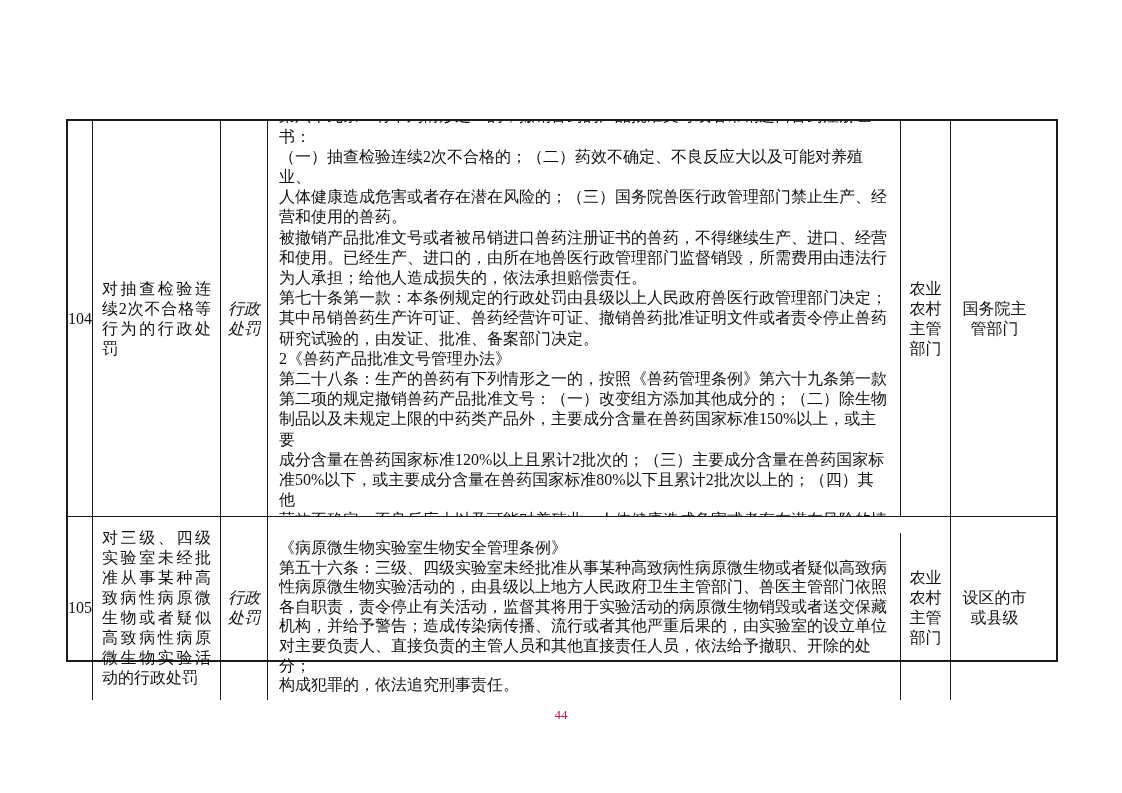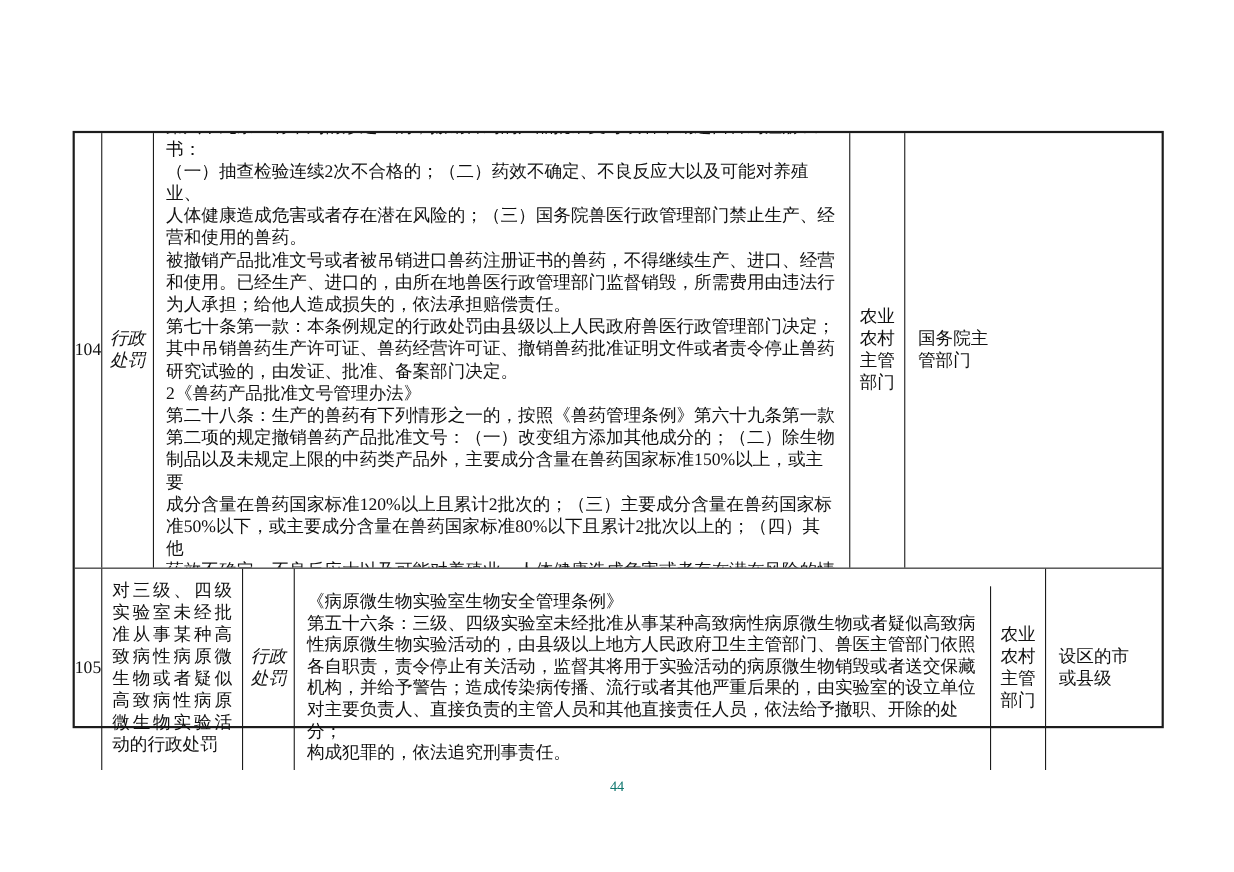--- a/index.html
+++ b/index.html
@@ -37,38 +37,39 @@
     font-size: 16px;
     line-height: 20px;
     overflow: hidden;
   }
   .cell:last-child { border-right: none; }
   .col-id    { width: 25px;  align-items: center; text-align: center; }
   .col-name  { width: 128px; padding: 4px 9px; text-align: justify; }
   .col-type  { width: 47px;  align-items: center; text-align: left; white-space: pre-line; font-style: italic; }
   .col-basis { width: 633px; padding: 5px 12px 5px 11px; text-align: left; white-space: pre-line; line-height: 20.2px; }
   .col-dept  { width: 50px;  align-items: center; white-space: pre-line; }
-  .col-level { width: 87px;  align-items: center; text-align: left; white-space: pre-line; padding: 0 4px; }
+  .col-level { width: 87px;  align-items: center; text-align: center; white-space: pre-line; padding: 0 4px; }
   .r105 .col-basis { line-height: 19.6px; margin-top: 16px; }
   .page-number {
     position: absolute;
     left: 0; top: 707px;
     width: 100%;
     text-align: center;
     font-size: 13px;
-    color: #0f766e;
+    color: #be185d;
   }
 </style>
 </head>
 <body>
 
 <div class="doc-table">
 
   <div class="t-row r104">
     <div class="cell col-id">104</div>
+    <div class="cell col-name">对抽查检验连续2次不合格等行为的行政处罚</div>
     <div class="cell col-type">行政
 处罚</div>
     <div class="cell col-basis">1.《兽药管理条例》
 第六十九条：有下列情形之一的，撤销兽药的产品批准文号或者吊销进口兽药注册证书：
 （一）抽查检验连续2次不合格的；（二）药效不确定、不良反应大以及可能对养殖业、
 人体健康造成危害或者存在潜在风险的；（三）国务院兽医行政管理部门禁止生产、经
 营和使用的兽药。
 被撤销产品批准文号或者被吊销进口兽药注册证书的兽药，不得继续生产、进口、经营
 和使用。已经生产、进口的，由所在地兽医行政管理部门监督销毁，所需费用由违法行
 为人承担；给他人造成损失的，依法承担赔偿责任。

